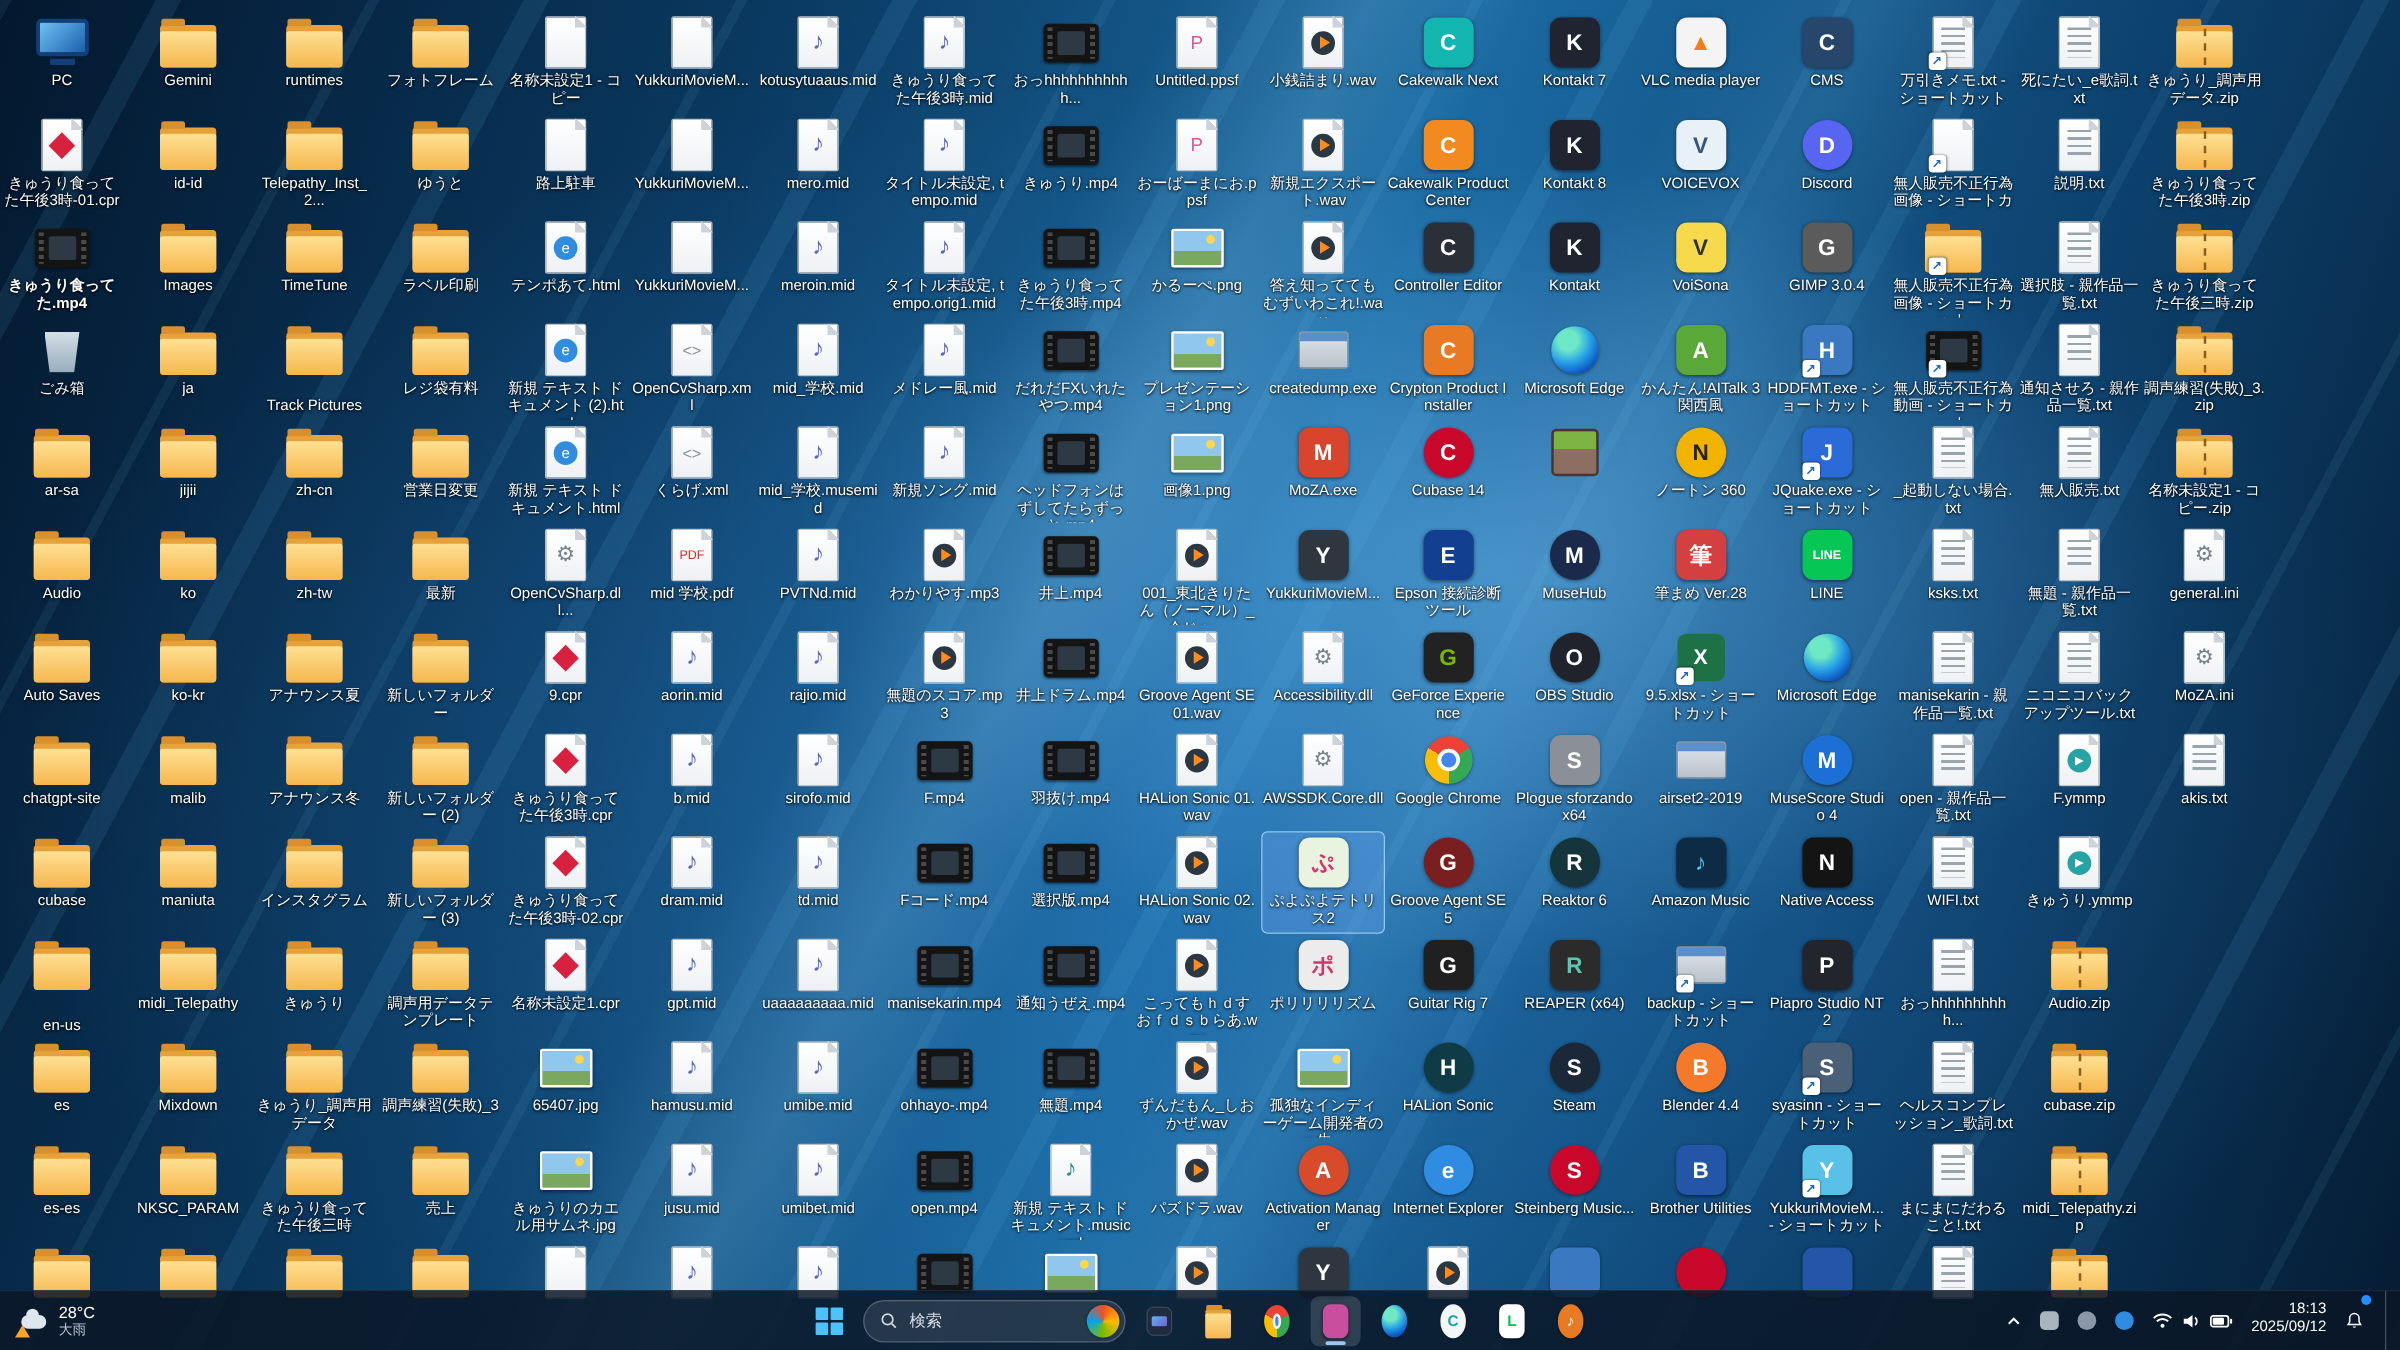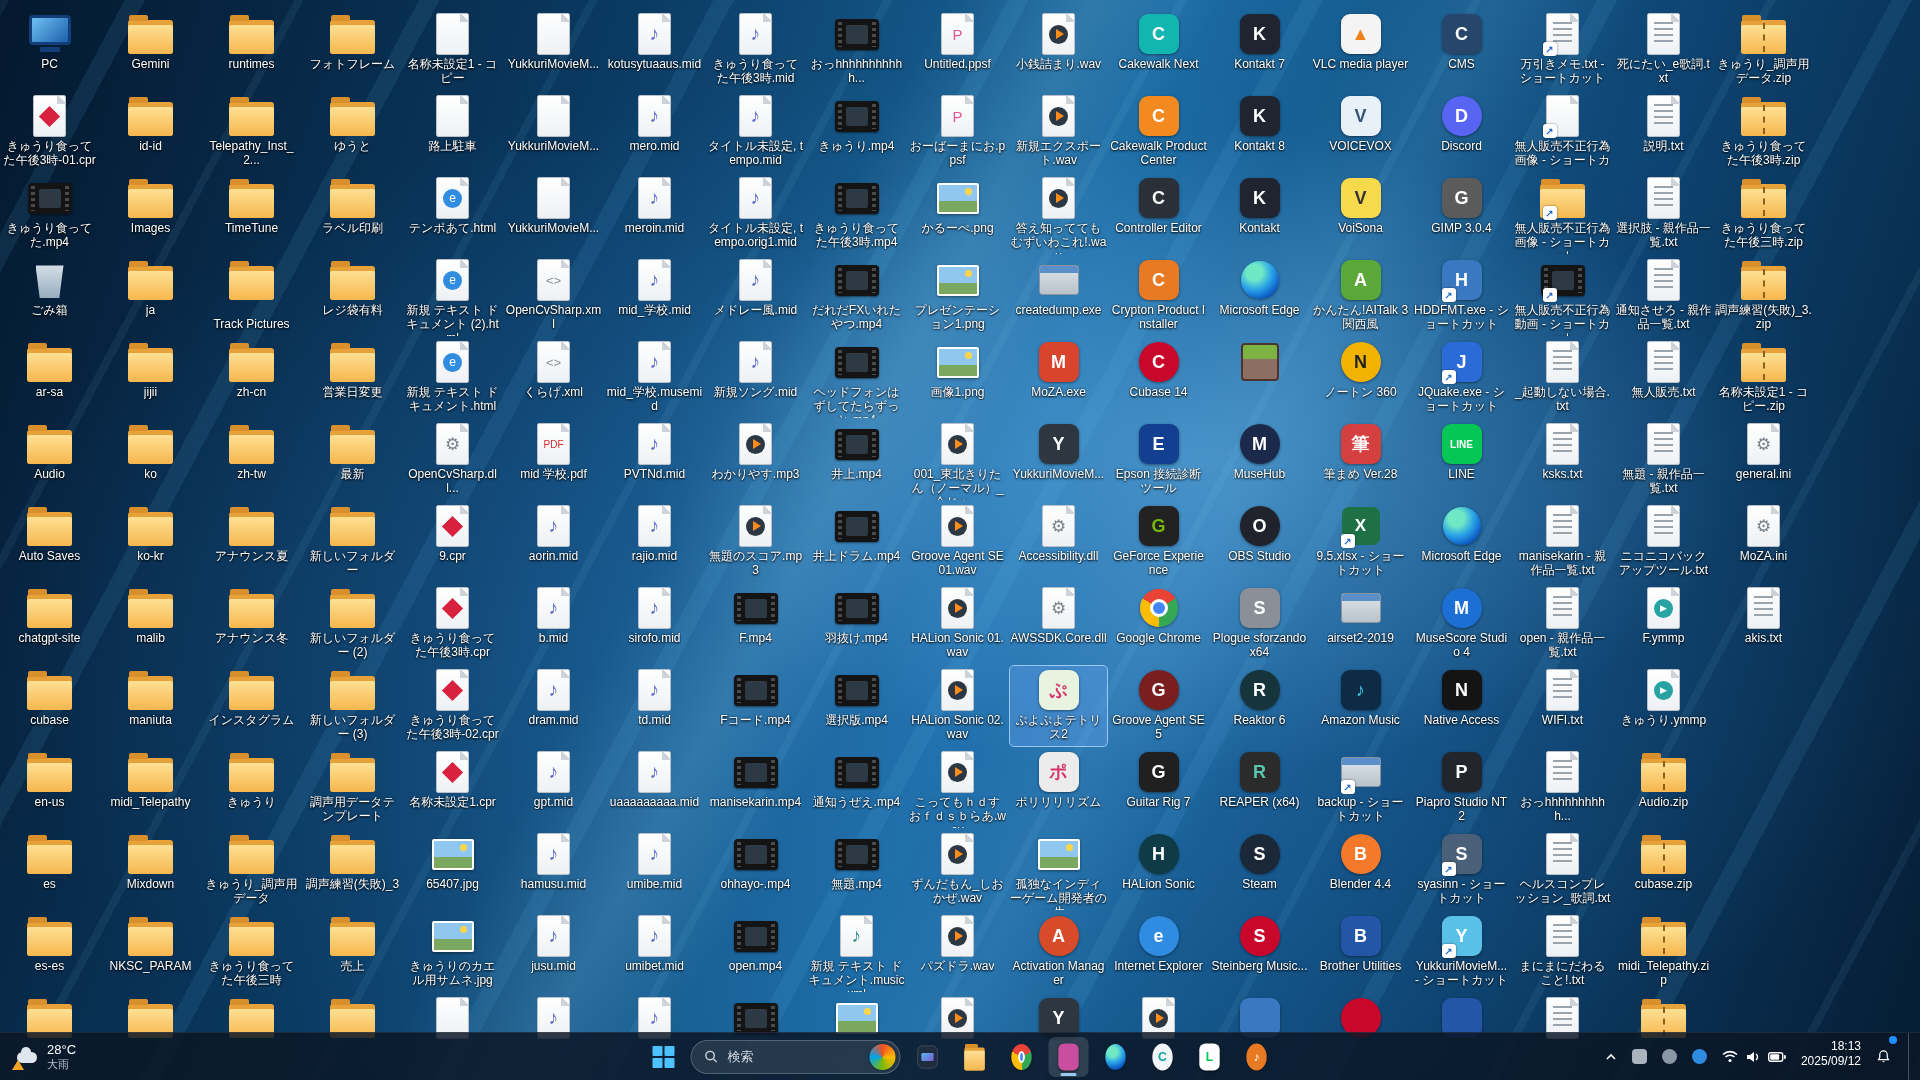--- a/index.html
+++ b/index.html
@@ -358,21 +358,21 @@
       <div class="lbl">説明.txt</div>
     </div>
     <div class="cell" title="きゅうり食ってた午後3時.zip" style="left: 1715px; top: 92px;">
       <div class="ico">
         <span class="i-folder">
           <i class="zl"></i>
         </span>
       </div>
       <div class="lbl">きゅうり食ってた午後3時.zip</div>
     </div>
-    <div class="cell" title="きゅうり食ってた.mp4" style="left: 1px; top: 174px;">
+    <div class="cell" title="きゅうり食ってた.mp4" style="left: 1px; top: 174px; font-weight: bold;">
       <div class="ico">
         <span class="i-video">
           <i class="vf"></i>
         </span>
       </div>
       <div class="lbl">きゅうり食ってた.mp4</div>
     </div>
     <div class="cell" title="Images" style="left: 102px; top: 174px;">
       <div class="ico">
         <span class="i-folder"></span>
@@ -1235,21 +1235,21 @@
       <div class="lbl">WIFI.txt</div>
     </div>
     <div class="cell" title="きゅうり.ymmp" style="left: 1615px; top: 666px;">
       <div class="ico">
         <span class="page">
           <i class="g-ymm">▶</i>
         </span>
       </div>
       <div class="lbl">きゅうり.ymmp</div>
     </div>
-    <div class="cell" title="en-us" style="left: 1px; top: 748px;">
+    <div class="cell" title="en-us" style="left: 1px; top: 748px; justify-content: space-between;">
       <div class="ico">
         <span class="i-folder"></span>
       </div>
       <div class="lbl">en-us</div>
     </div>
     <div class="cell" title="midi_Telepathy" style="left: 102px; top: 748px;">
       <div class="ico">
         <span class="i-folder"></span>
       </div>
       <div class="lbl">midi_Telepathy</div>

